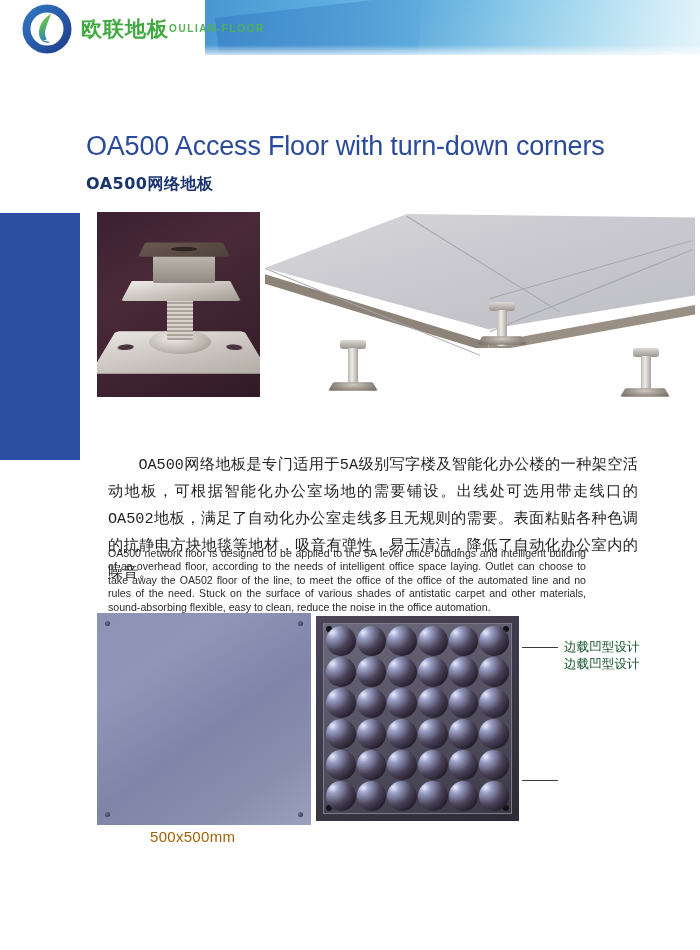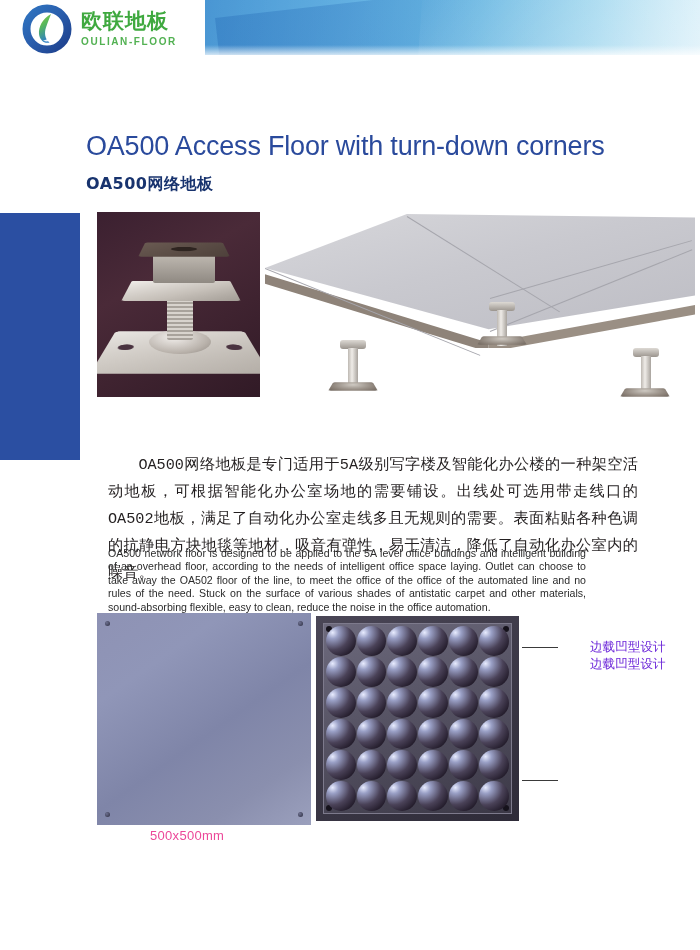--- a/index.html
+++ b/index.html
@@ -61,21 +61,21 @@
 
   
   .logo-block {
     position: absolute;
     left: 22px; top: 4px;
     display: flex;
     align-items: center;
     gap: 9px;
   }
   .logo-mark { width: 50px; height: 50px; display: block; }
-  .logo-text { display: flex; flex-direction: column; line-height: 1; }
+  .logo-text { display: flex; line-height: 1; }
   .logo-cn {
     font-size: 21px;
     font-weight: bold;
     color: #3fa93f;
     letter-spacing: 1px;
     font-family: "DejaVu Sans", "Liberation Sans", sans-serif;
   }
   .logo-en {
     font-size: 10px;
     font-weight: bold;
@@ -318,33 +318,32 @@
     width: 36px;
     height: 1px;
     background: #3a3a3a;
     margin-top: 9px;
     margin-right: 6px;
     flex: 0 0 auto;
   }
   .callout-text {
     font-size: 12.6px;
     line-height: 17px;
-    color: #6d28d9;
+    color: #14532d;
     white-space: nowrap;
     font-family: "DejaVu Sans", "Liberation Sans", sans-serif;
-    margin-left: 26px;
   }
   .callout-1 { left: 522px; top: 638px; }
   .callout-2 { left: 522px; top: 771px; }
 
   .caption-size {
     position: absolute;
     left: 150px; top: 828px;
-    font-size: 13px;
-    color: #ec4899;
+    font-size: 15px;
+    color: #a16207;
     letter-spacing: 0.3px;
   }
 </style>
 </head>
 <body>
 
 <div class="header">
   <div class="header-banner">
     <div class="swoosh1"></div>
     <div class="swoosh2"></div>

